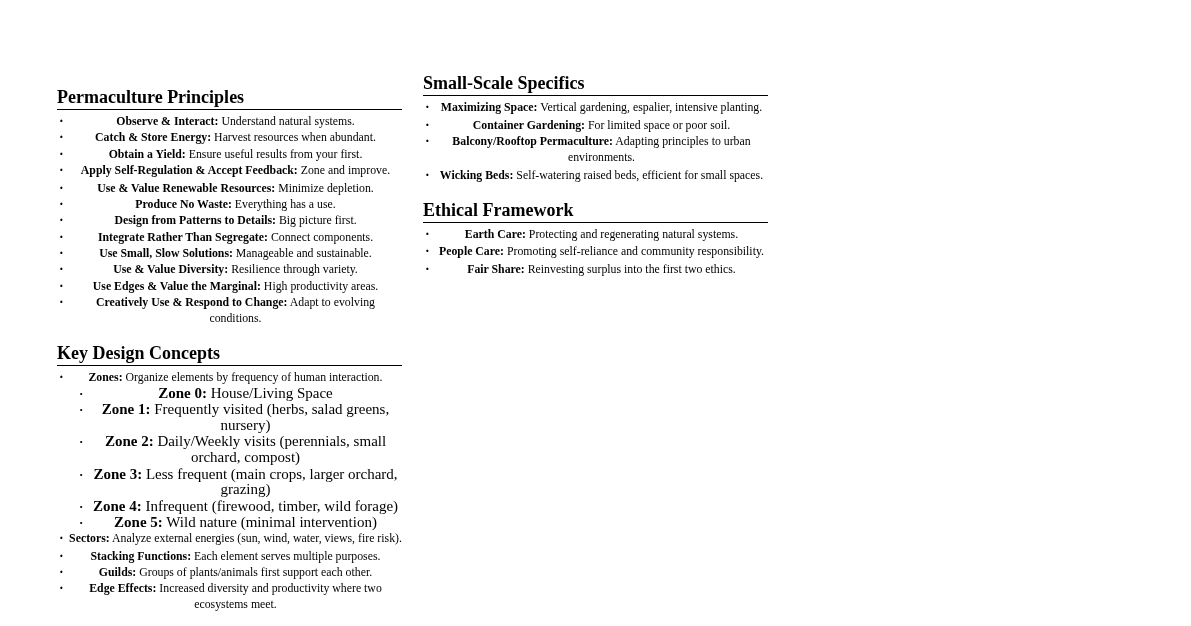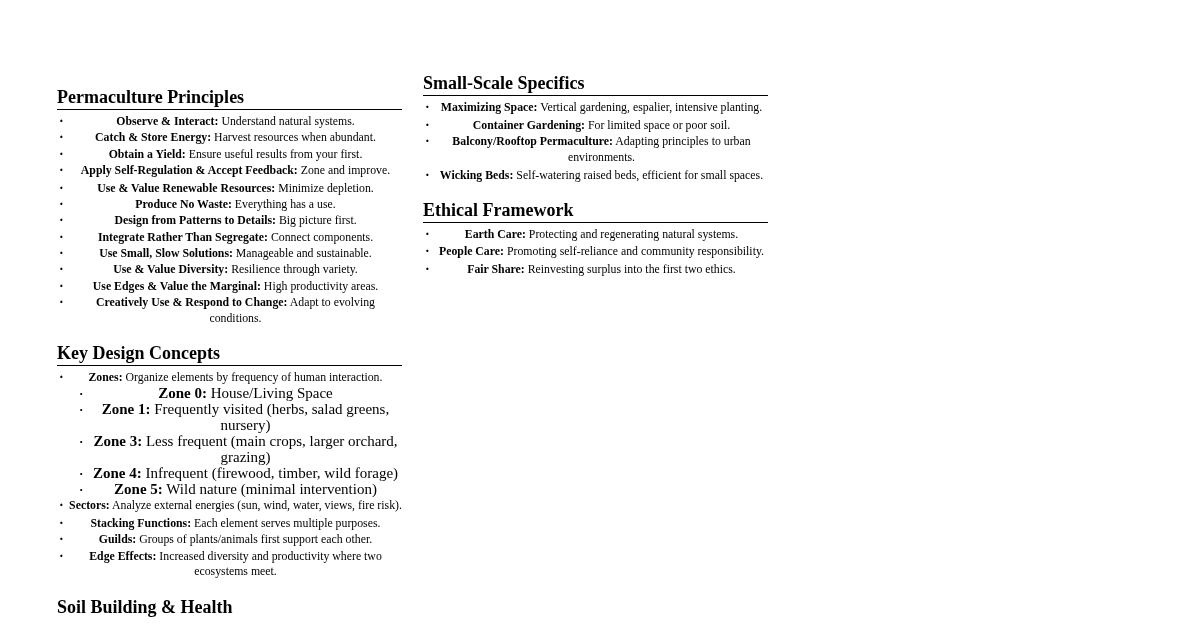--- a/index.html
+++ b/index.html
@@ -152,20 +152,21 @@
             <li class=" wrapped"><span class="term">Creatively Use &amp; Respond to Change:</span> <span class="desc">Adapt to evolving conditions.</span></li>
           </ul>
         </div>
         <div class="section">
           <h2 class="section-title">Key Design Concepts</h2>
           <div class="rule"></div>
           <ul class="items">
             <li><span class="term">Zones:</span> <span class="desc">Organize elements by frequency of human interaction.</span><ul class="sub">
                 <li><span class="term">Zone 0:</span> <span class="desc">House/Living Space</span></li>
                 <li><span class="term">Zone 1:</span> <span class="desc">Frequently visited (herbs, salad greens, nursery)</span></li>
+                <li class=" wrapped"><span class="term">Zone 2:</span> <span class="desc">Daily/Weekly visits (perennials, small orchard, compost)</span></li>
                 <li><span class="term">Zone 3:</span> <span class="desc">Less frequent (main crops, larger orchard, grazing)</span></li>
                 <li><span class="term">Zone 4:</span> <span class="desc">Infrequent (firewood, timber, wild forage)</span></li>
                 <li><span class="term">Zone 5:</span> <span class="desc">Wild nature (minimal intervention)</span></li>
               </ul></li>
             <li class=" wrapped"><span class="term">Sectors:</span> <span class="desc">Analyze external energies (sun, wind, water, views, fire risk).</span></li>
             <li><span class="term">Stacking Functions:</span> <span class="desc">Each element serves multiple purposes.</span></li>
             <li><span class="term">Guilds:</span> <span class="desc">Groups of plants/animals first support each other.</span></li>
             <li class=" wrapped"><span class="term">Edge Effects:</span> <span class="desc">Increased diversity and productivity where two ecosystems meet.</span></li>
           </ul>
         </div>

